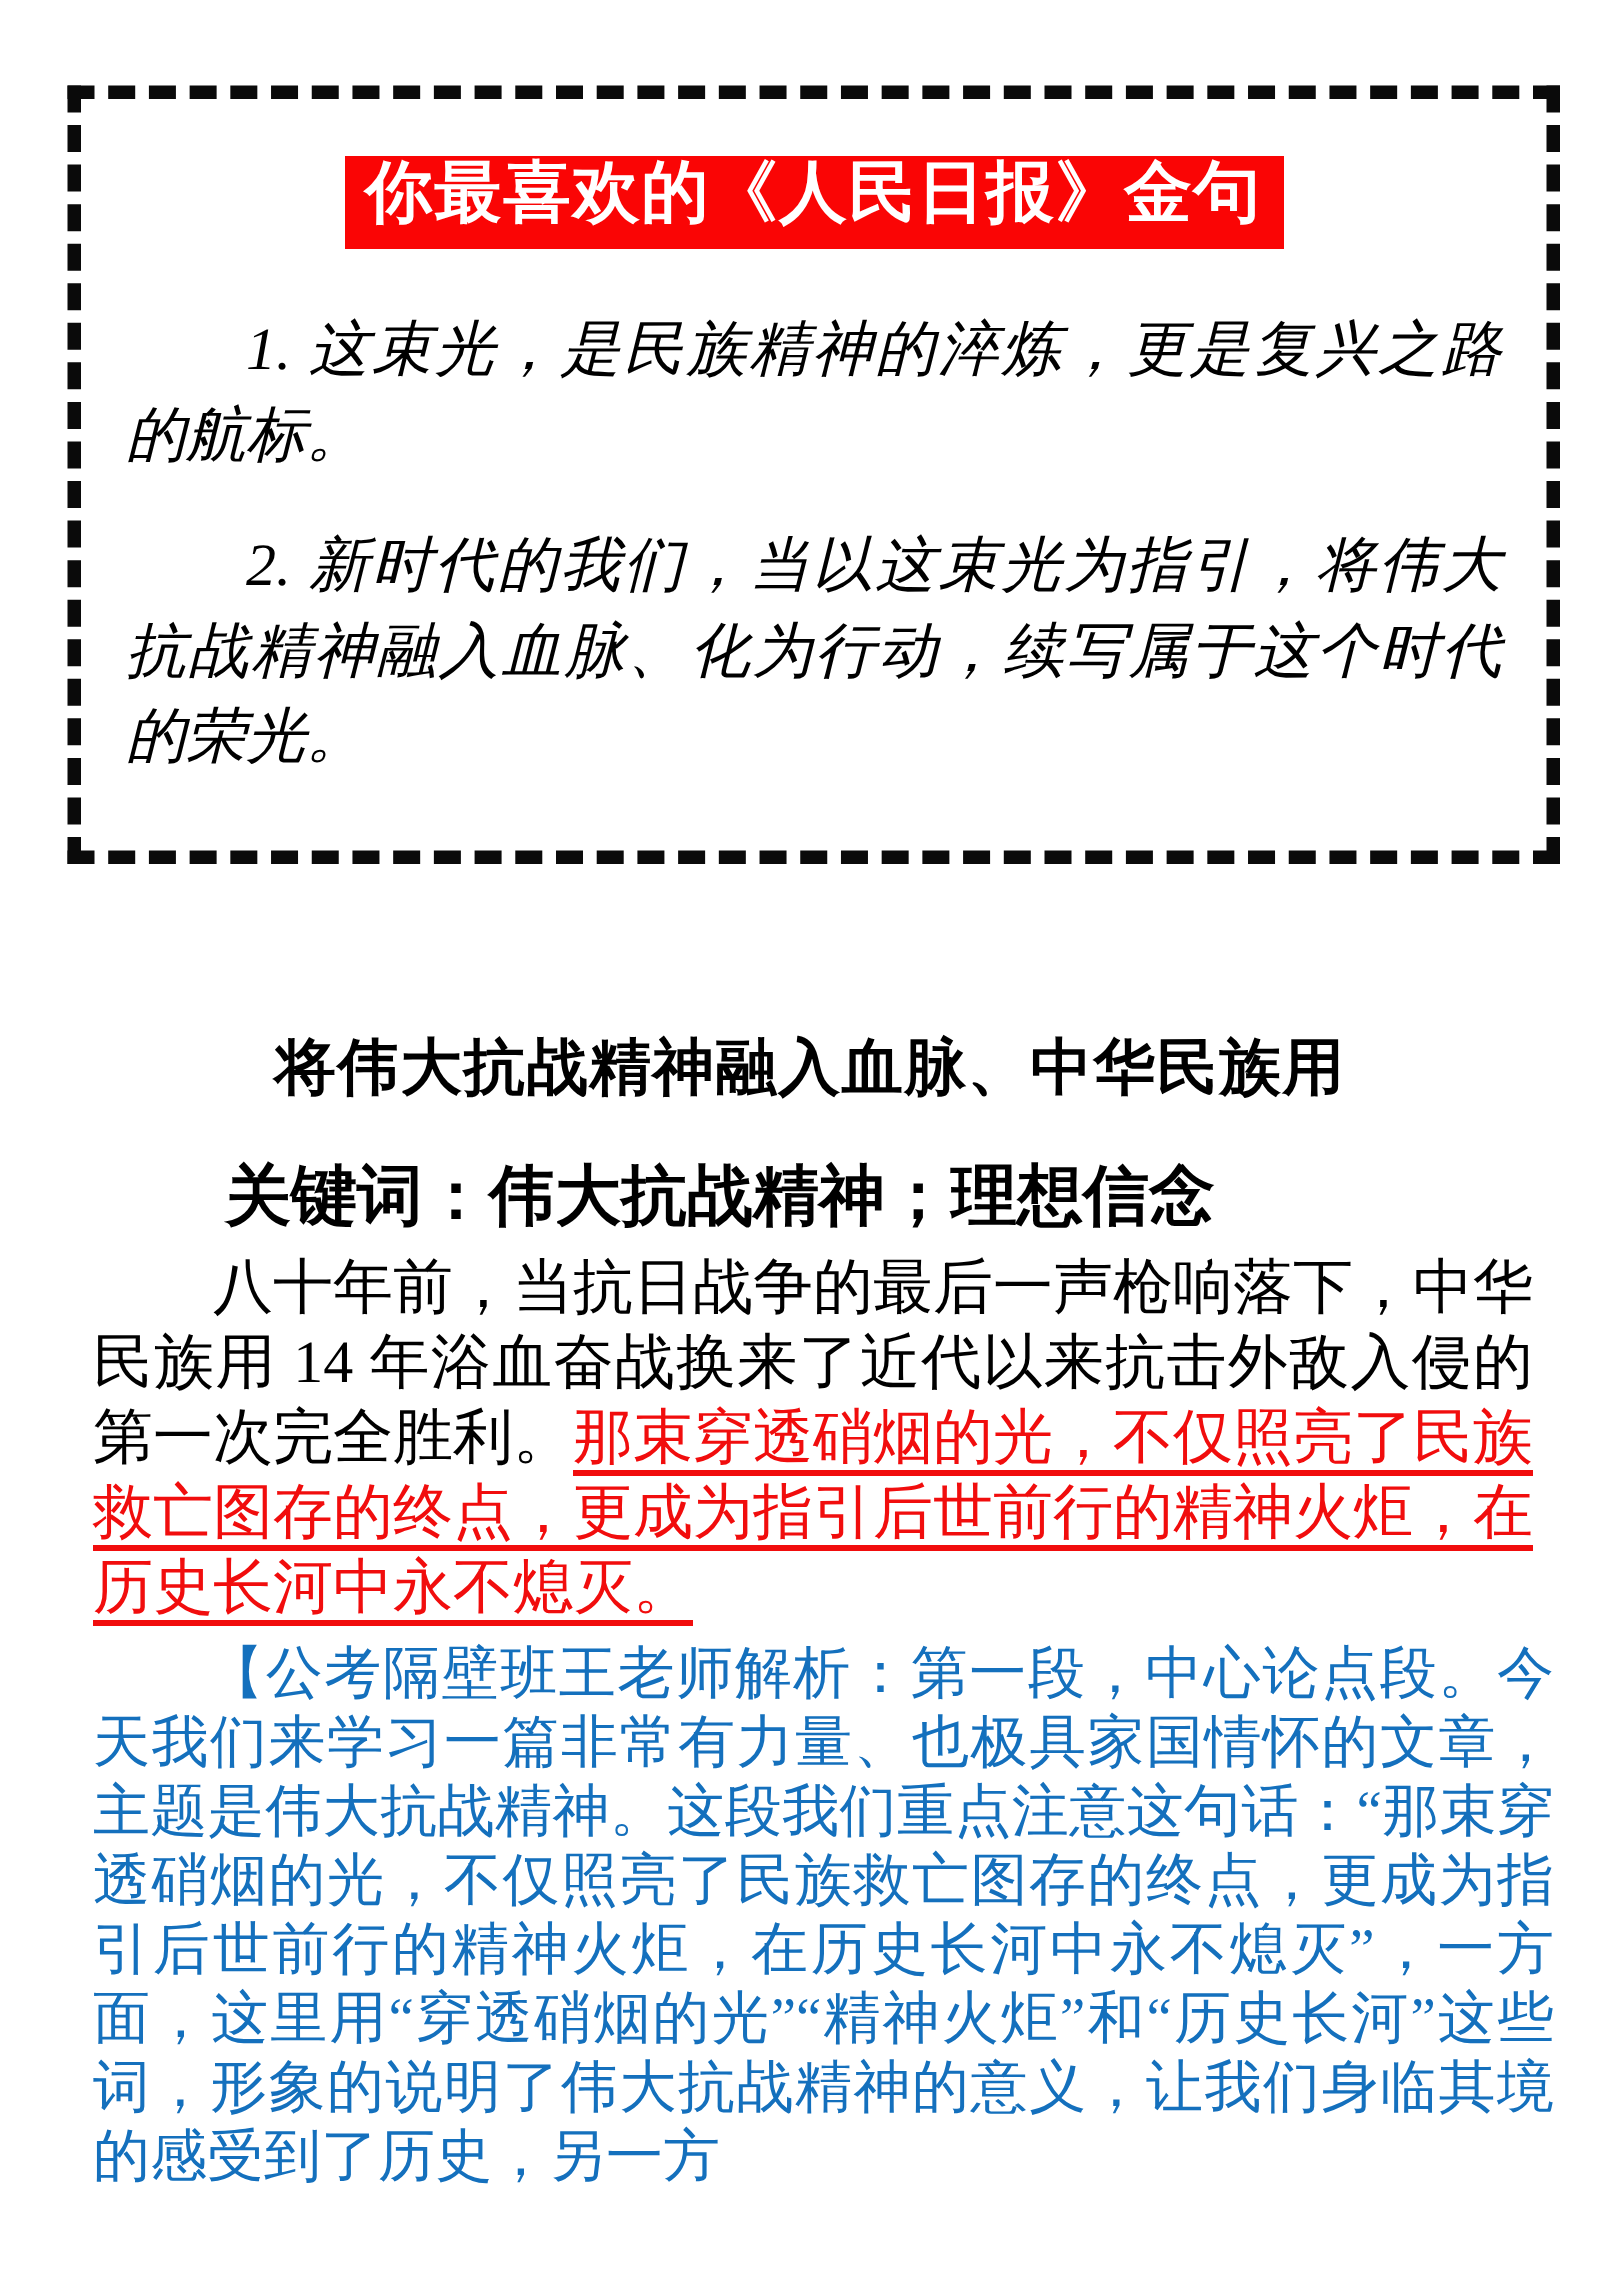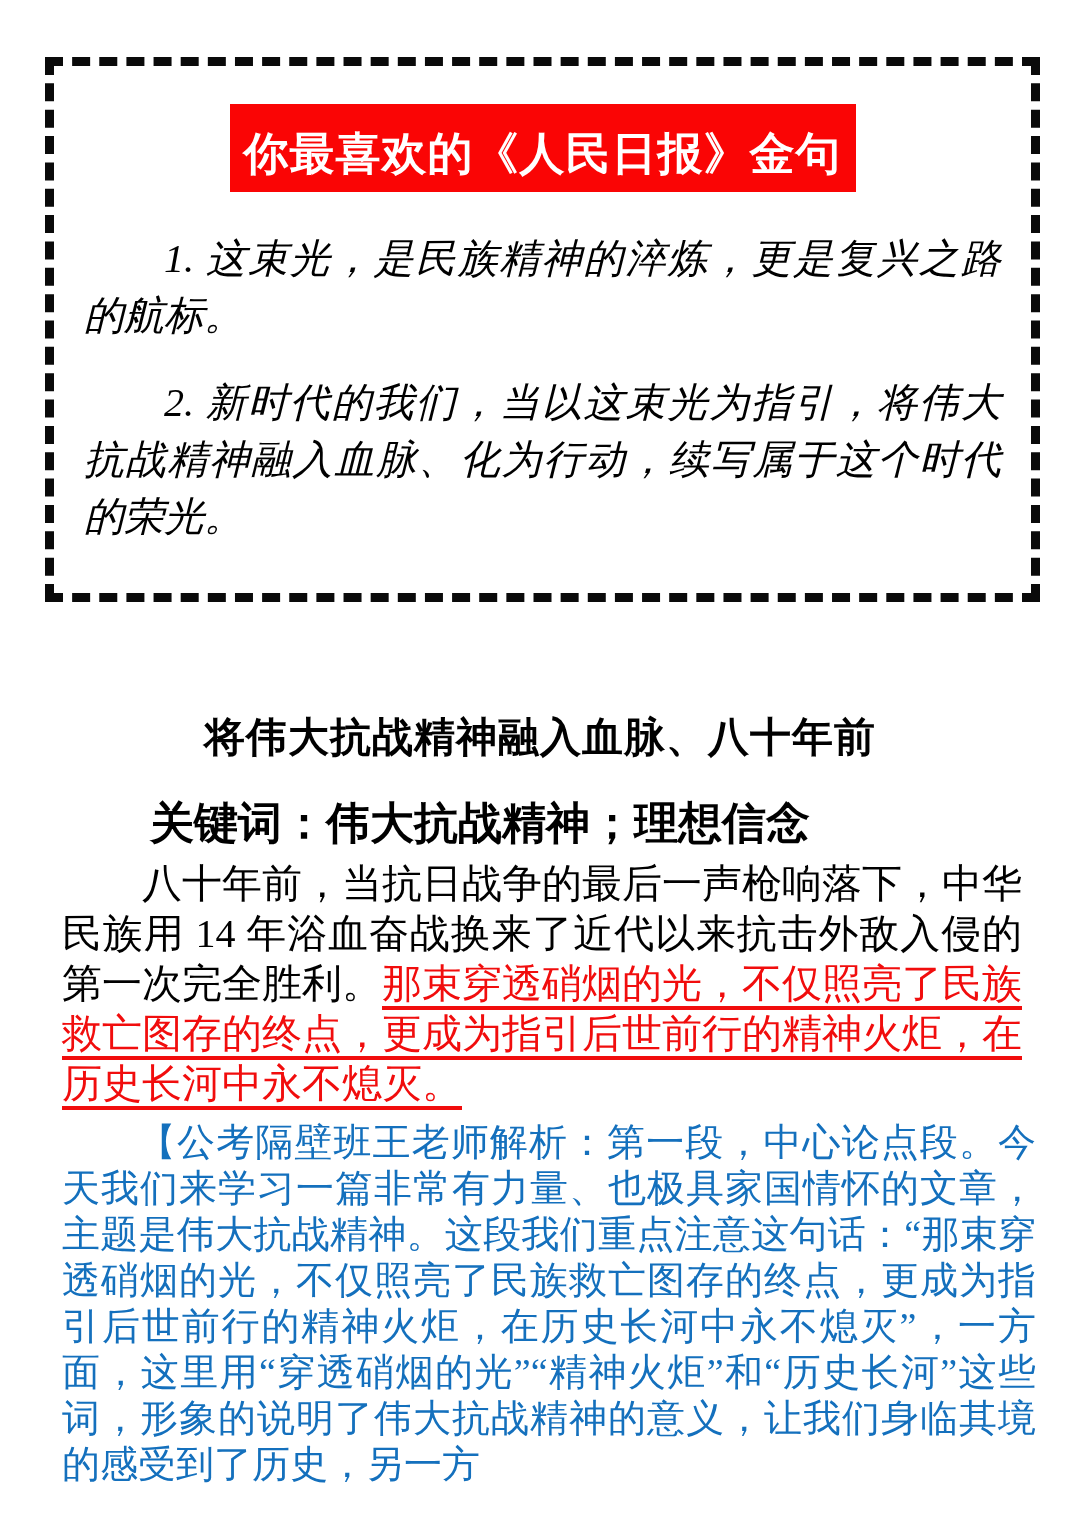--- a/index.html
+++ b/index.html
@@ -20,21 +20,21 @@
     box-sizing:border-box;
   }
   .banner-wrap { text-align:center; margin-top:2px; }
   .banner {
     display:inline-block;
     color:#ffffff;
     font-family:"Liberation Sans","DejaVu Sans",sans-serif;
     font-weight:700;
     font-size:45px;
     line-height:1.0;
-    padding:27px 14px 16px 14px;
+    padding:1px 14px 16px 14px;
     letter-spacing:1px;
   }
   .quote-item {
     font-size:40px;
     line-height:57px;
     text-indent:2em;
     text-align:justify;
     margin:30px 4px 0 4px;
     font-style:italic;
   }
@@ -82,21 +82,21 @@
 <div class="page">
 
   <div class="quote-box">
     <div class="banner-wrap">
       <span class="banner" style="color: rgb(255, 255, 255); text-decoration-color: rgb(255, 255, 255); background: rgb(250, 5, 5);">你最喜欢的《人民日报》金句</span>
     </div>
     <p class="quote-item">1. 这束光，是民族精神的淬炼，更是复兴之路的航标。</p>
     <p class="quote-item">2. 新时代的我们，当以这束光为指引，将伟大抗战精神融入血脉、化为行动，续写属于这个时代的荣光。</p>
   </div>
 
-  <h1 class="article-title">将伟大抗战精神融入血脉、八十年前</h1>
+  <h1 class="article-title">将伟大抗战精神融入血脉、中华民族用</h1>
 
   <p class="keywords">关键词：伟大抗战精神；理想信念</p>
 
   <p class="article-para"><span>八十年前，当抗日战争的最后一声枪响落下，中华民族用 14 年浴血奋战换来了近代以来抗击外敌入侵的第一次完全胜利。</span><span class="red-em" style="color: rgb(241, 13, 13); text-decoration-color: rgb(241, 13, 13);">那束穿透硝烟的光，不仅照亮了民族救亡图存的终点，更成为指引后世前行的精神火炬，在历史长河中永不熄灭。</span></p>
 
   <p class="commentary" style="color: rgb(20, 112, 189); text-decoration-color: rgb(20, 112, 189);">【公考隔壁班王老师解析：第一段，中心论点段。今天我们来学习一篇非常有力量、也极具家国情怀的文章，主题是伟大抗战精神。这段我们重点注意这句话：“那束穿透硝烟的光，不仅照亮了民族救亡图存的终点，更成为指引后世前行的精神火炬，在历史长河中永不熄灭”，一方面，这里用“穿透硝烟的光”“精神火炬”和“历史长河”这些词，形象的说明了伟大抗战精神的意义，让我们身临其境的感受到了历史，另一方</p>
 
 </div>
 
 </body></html>

